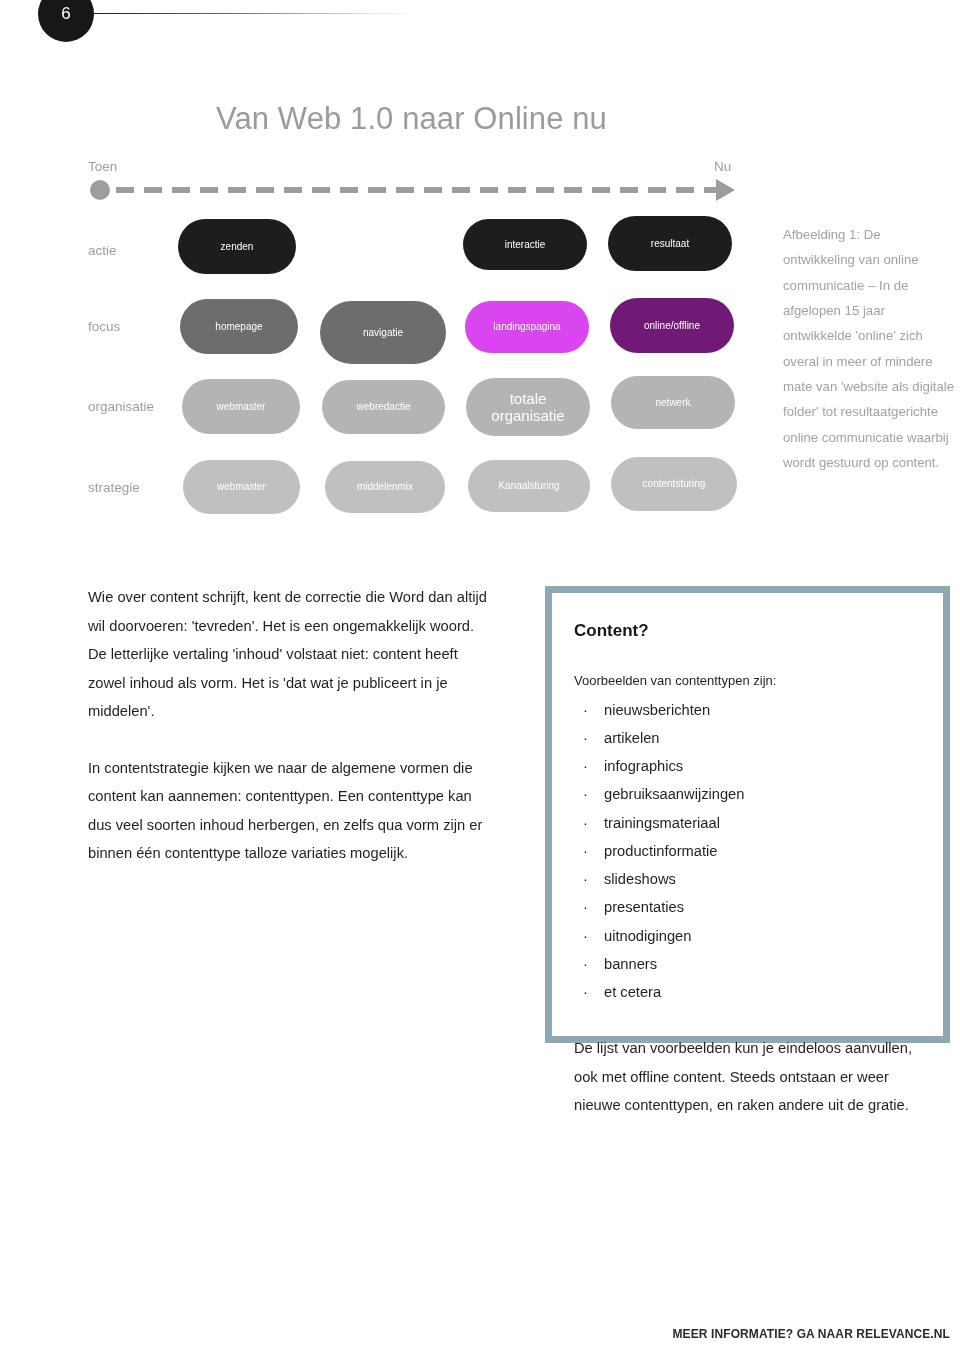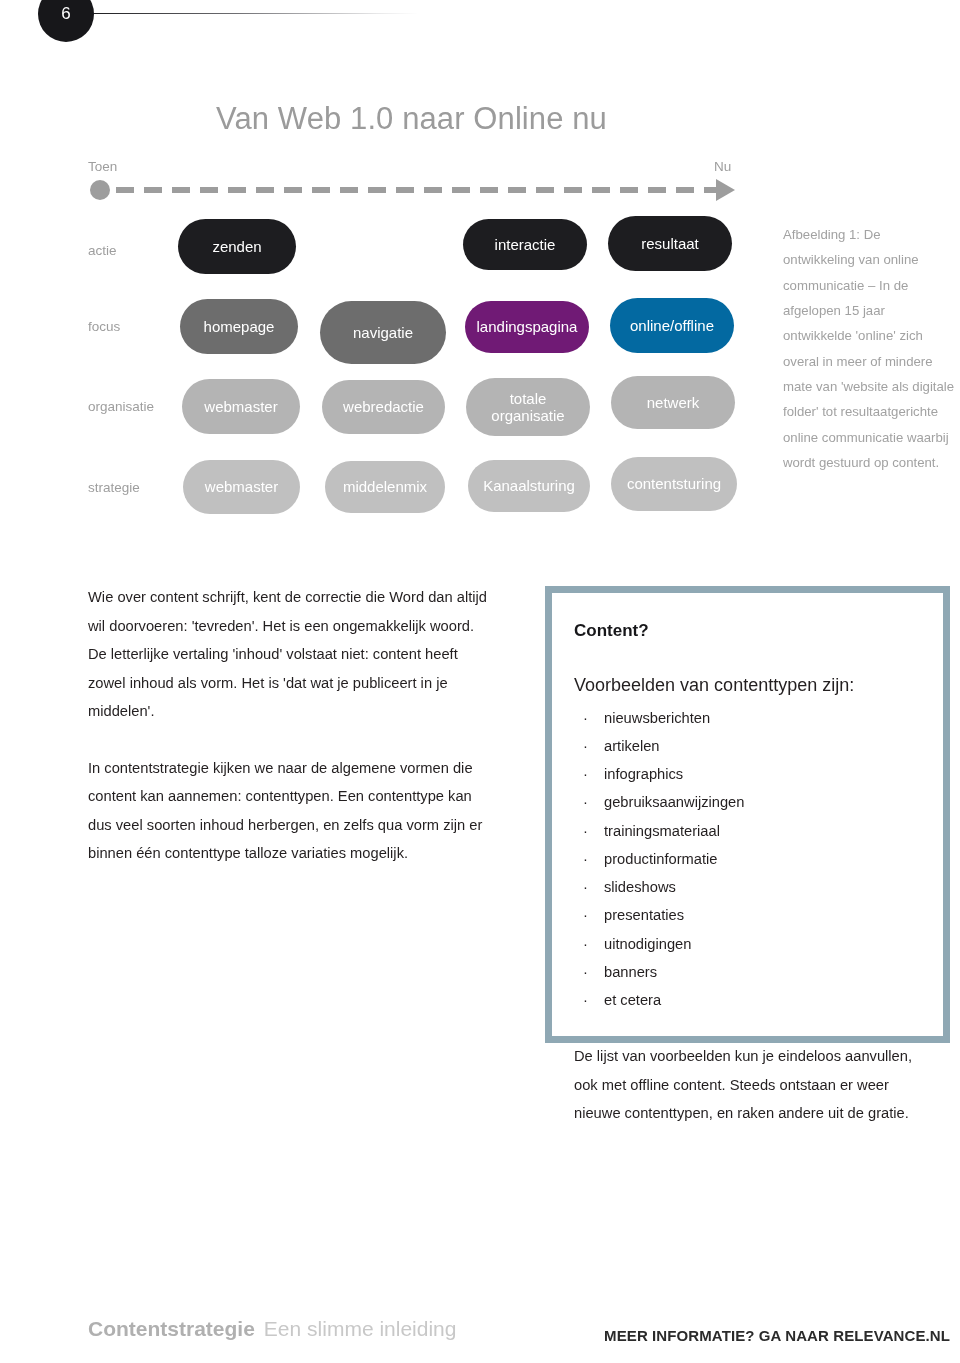--- a/index.html
+++ b/index.html
@@ -111,21 +111,21 @@
   }
 
   .pill {
     position: absolute;
     border-radius: 999px;
     display: flex;
     align-items: center;
     justify-content: center;
     text-align: center;
     color: #ffffff;
-    font-size: 15px;
+    font-size: 10px;
     line-height: 1.15;
     box-sizing: border-box;
     padding: 0 6px;
   }
   .pill.two-line { font-size: 15px; }
 
   
   #fig-caption {
     position: absolute;
     left: 783px;
@@ -163,21 +163,21 @@
   #content-box-inner {
     padding: 28px 26px 0 22px;
   }
   #box-title {
     font-size: 17px;
     font-weight: bold;
     color: #17171a;
     margin: 0 0 30px 0;
   }
   #box-intro {
-    font-size: 18px;
+    font-size: 13px;
     color: #231f20;
     margin: 0 0 4px 0;
     line-height: 1.6;
   }
   #box-list {
     list-style: none;
     margin: 0;
     padding: 0 0 0 6px;
     font-size: 14.7px;
     color: #231f20;
@@ -220,21 +220,21 @@
     color: #b0b0b0;
   }
   #footer-sub {
     color: #c8c8c8;
     margin-left: 9px;
   }
   #footer-right {
     position: absolute;
     right: 10px;
     top: 20px;
-    font-size: 15px;
+    font-size: 12px;
     font-weight: bold;
     color: #2b2b2b;
     letter-spacing: 0.1px;
     white-space: nowrap;
   }
 </style>
 </head>
 <body>
 
 <div id="page-badge-wrap">
@@ -255,22 +255,22 @@
   <div class="row-label" style="top:319px">focus</div>
   <div class="row-label" style="top:399px">organisatie</div>
   <div class="row-label" style="top:480px">strategie</div>
 
   <div class="pill" style="left: 178px; top: 219px; width: 118px; height: 55px; background: rgb(29, 29, 32);">zenden</div>
   <div class="pill" style="left: 463px; top: 219px; width: 124px; height: 51px; background: rgb(29, 29, 32);">interactie</div>
   <div class="pill" style="left: 608px; top: 216px; width: 124px; height: 55px; background: rgb(29, 29, 32);">resultaat</div>
 
   <div class="pill" style="left: 180px; top: 299px; width: 118px; height: 55px; background: rgb(109, 109, 109);">homepage</div>
   <div class="pill" style="left: 320px; top: 301px; width: 126px; height: 63px; background: rgb(109, 109, 109);">navigatie</div>
-  <div class="pill" style="left: 465px; top: 301px; width: 124px; height: 52px; background: #701a75;">landingspagina</div>
-  <div class="pill" style="left: 610px; top: 298px; width: 124px; height: 55px; background: #0369a1;">online/offline</div>
+  <div class="pill" style="left: 465px; top: 301px; width: 124px; height: 52px; background: #d946ef;">landingspagina</div>
+  <div class="pill" style="left: 610px; top: 298px; width: 124px; height: 55px; background: #701a75;">online/offline</div>
 
   <div class="pill" style="left: 182px; top: 379px; width: 118px; height: 55px; background: rgb(180, 180, 180);">webmaster</div>
   <div class="pill" style="left: 322px; top: 380px; width: 123px; height: 54px; background: rgb(180, 180, 180);">webredactie</div>
   <div class="pill two-line" style="left: 466px; top: 378px; width: 124px; height: 58px; background: rgb(180, 180, 180);">totale organisatie</div>
   <div class="pill" style="left: 611px; top: 376px; width: 124px; height: 53px; background: rgb(180, 180, 180);">netwerk</div>
 
   <div class="pill" style="left: 183px; top: 460px; width: 117px; height: 54px; background: rgb(192, 192, 192);">webmaster</div>
   <div class="pill" style="left: 468px; top: 460px; width: 122px; height: 52px; background: rgb(192, 192, 192);">Kanaalsturing</div>
   <div class="pill" style="left: 325px; top: 461px; width: 120px; height: 52px; background: rgb(192, 192, 192);">middelenmix</div>
   <div class="pill" style="left: 611px; top: 457px; width: 126px; height: 54px; background: rgb(192, 192, 192);">contentsturing</div>
@@ -298,17 +298,14 @@
       <li><span class="bullet">·</span><span>presentaties</span></li>
       <li><span class="bullet">·</span><span>uitnodigingen</span></li>
       <li><span class="bullet">·</span><span>banners</span></li>
       <li><span class="bullet">·</span><span>et cetera</span></li>
     </ul>
     <p id="box-outro">De lijst van voorbeelden kun je eindeloos aanvullen, ook met offline content. Steeds ontstaan er weer nieuwe contenttypen, en raken andere uit de gratie.</p>
   </div>
 </div>
 
 <div id="footer">
-  <div id="footer-left">
-    <span id="footer-brand">Contentstrategie</span><span id="footer-sub">Een slimme inleiding</span>
-  </div>
   <div id="footer-right">MEER INFORMATIE? GA NAAR RELEVANCE.NL</div>
 </div>
 
 </body></html>

